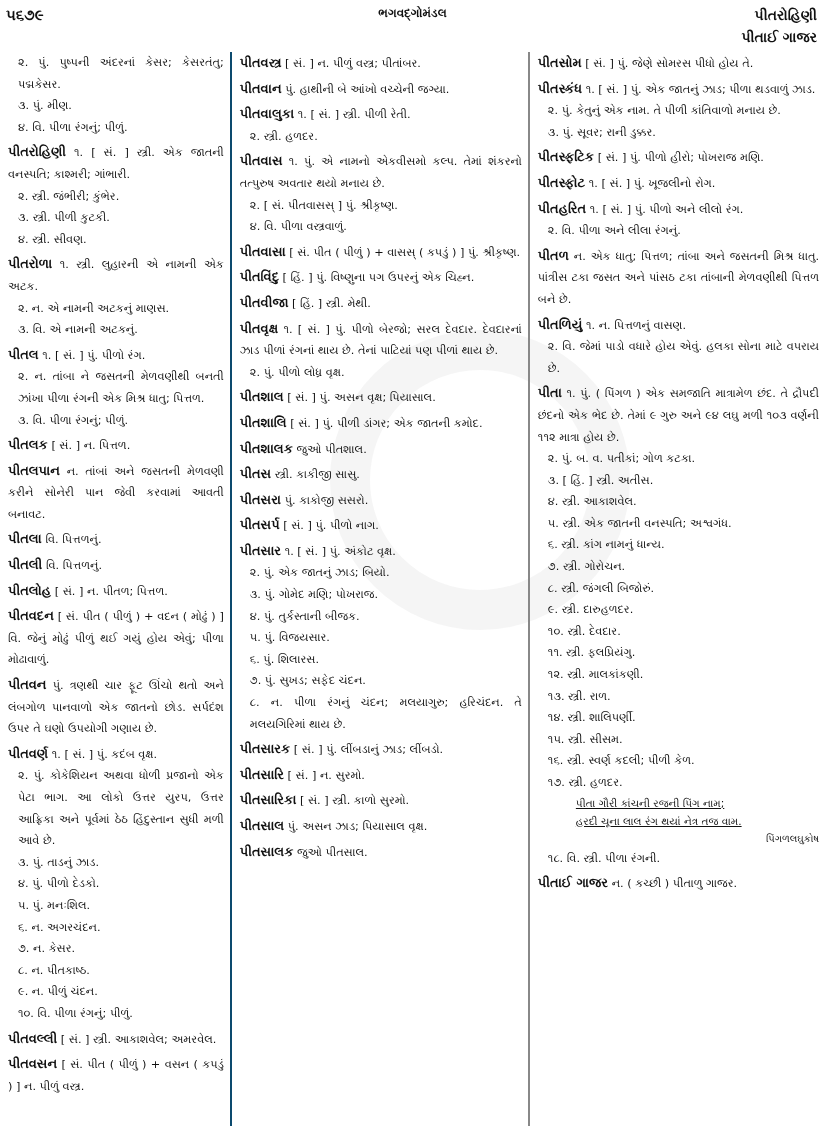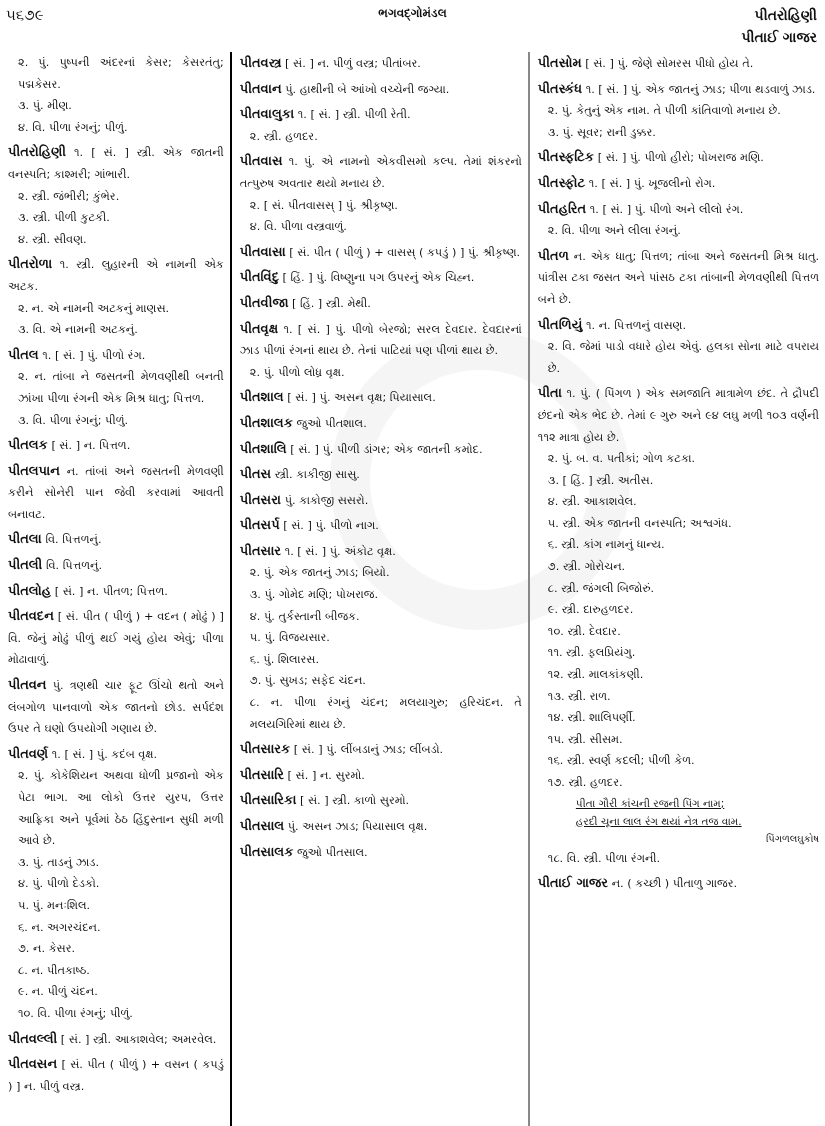--- a/index.html
+++ b/index.html
@@ -1,24 +1,24 @@
 <!DOCTYPE html>
 <html><head>
 <meta charset="utf-8">
 <style>
   html, body { margin:0; padding:0; background:#ffffff; }
   body { width:825px; height:1126px; overflow:hidden; position:relative;
          font-family:"DejaVu Sans", sans-serif; color:#111; }
   .header { position:absolute; top:0; left:0; width:825px; height:48px; }
-  .page-no { position:absolute; left:6px; top:6px; font-size:15px; font-weight:normal; }
+  .page-no { position:absolute; left:6px; top:6px; font-size:15px; font-weight:bold; }
   .running-title { position:absolute; left:0; right:0; top:6px; text-align:center; font-size:12px; font-weight:bold; }
   .guide { position:absolute; right:8px; top:4px; text-align:right; font-size:14px; font-weight:bold; line-height:22px; }
   .cols { position:absolute; top:52px; left:0; width:825px; height:1074px; display:flex; }
   .col { box-sizing:border-box; padding:0 6px 0 8px; font-size:11.3px; line-height:21.6px; overflow:hidden; }
-  .col1 { width:254px; border-right:2px solid #000000; }
+  .col1 { width:254px; border-right:2px solid #0c4a6e; }
   .col2 { width:327px; border-right:2px solid #888; }
   .col3 { width:324px; }
   .entry { margin:0 0 3px 0; text-align:justify; }
   .hw { font-weight:bold; font-size:13px; }
   .sense { display:block; padding-left:10px; }
   .verse { display:block; padding-left:38px; font-size:10.5px; line-height:18px;text-decoration:underline; }
   .cite { display:block; text-align:right; font-size:10px; line-height:18px; }
   .watermark { position:absolute; left:330px; top:330px; width:300px; height:300px; border-radius:50%;
                border:40px solid rgba(200,200,200,0.18); box-sizing:border-box; pointer-events:none; }
 </style>
@@ -60,22 +60,22 @@
   <div class="col col2">
       <div class="entry"><span class="hw">પીતવસ્ત્ર</span> <span>[ સં. ] ન. પીળું વસ્ત્ર; પીતાંબર.</span></div>
       <div class="entry"><span class="hw">પીતવાન</span> <span>પું. હાથીની બે આંખો વચ્ચેની જગ્યા.</span></div>
       <div class="entry"><span class="hw">પીતવાલુકા</span> <span>૧. [ સં. ] સ્ત્રી. પીળી રેતી.</span><span class="sense">૨. સ્ત્રી. હળદર.</span></div>
       <div class="entry"><span class="hw">પીતવાસ</span> <span>૧. પું. એ નામનો એકવીસમો કલ્પ. તેમાં શંકરનો તત્પુરુષ અવતાર થયો મનાય છે.</span><span class="sense">૨. [ સં. પીતવાસસ્ ] પું. શ્રીકૃષ્ણ.</span><span class="sense">૪. વિ. પીળા વસ્ત્રવાળું.</span></div>
       <div class="entry"><span class="hw">પીતવાસા</span> <span>[ સં. પીત ( પીળું ) + વાસસ્ ( કપડું ) ] પું. શ્રીકૃષ્ણ.</span></div>
       <div class="entry"><span class="hw">પીતવિંદુ</span> <span>[ હિં. ] પું. વિષ્ણુના પગ ઉપરનું એક ચિહ્ન.</span></div>
       <div class="entry"><span class="hw">પીતવીજા</span> <span>[ હિં. ] સ્ત્રી. મેથી.</span></div>
       <div class="entry"><span class="hw">પીતવૃક્ષ</span> <span>૧. [ સં. ] પું. પીળો બેરજો; સરલ દેવદાર. દેવદારનાં ઝાડ પીળાં રંગનાં થાય છે. તેનાં પાટિયાં પણ પીળાં થાય છે.</span><span class="sense">૨. પું. પીળો લોધ્ર વૃક્ષ.</span></div>
       <div class="entry"><span class="hw">પીતશાલ</span> <span>[ સં. ] પું. અસન વૃક્ષ; પિયાસાલ.</span></div>
+      <div class="entry"><span class="hw">પીતશાલિ</span> <span>[ સં. ] પું. પીળી ડાંગર; એક જાતની કમોદ.</span></div>
       <div class="entry"><span class="hw">પીતશાલક</span> <span>જુઓ પીતશાલ.</span></div>
-      <div class="entry"><span class="hw">પીતશાલિ</span> <span>[ સં. ] પું. પીળી ડાંગર; એક જાતની કમોદ.</span></div>
       <div class="entry"><span class="hw">પીતસ</span> <span>સ્ત્રી. કાકીજી સાસુ.</span></div>
       <div class="entry"><span class="hw">પીતસરા</span> <span>પું. કાકોજી સસરો.</span></div>
       <div class="entry"><span class="hw">પીતસર્પ</span> <span>[ સં. ] પું. પીળો નાગ.</span></div>
       <div class="entry"><span class="hw">પીતસાર</span> <span>૧. [ સં. ] પું. અંકોટ વૃક્ષ.</span><span class="sense">૨. પું. એક જાતનું ઝાડ; બિયો.</span><span class="sense">૩. પું. ગોમેદ મણિ; પોખરાજ.</span><span class="sense">૪. પું. તુર્કસ્તાની બીજક.</span><span class="sense">૫. પું. વિજયસાર.</span><span class="sense">૬. પું. શિલારસ.</span><span class="sense">૭. પું. સુખડ; સફેદ ચંદન.</span><span class="sense">૮. ન. પીળા રંગનું ચંદન; મલયાગુરુ; હરિચંદન. તે મલયગિરિમાં થાય છે.</span></div>
       <div class="entry"><span class="hw">પીતસારક</span> <span>[ સં. ] પું. લીંબડાનું ઝાડ; લીંબડો.</span></div>
       <div class="entry"><span class="hw">પીતસારિ</span> <span>[ સં. ] ન. સુરમો.</span></div>
       <div class="entry"><span class="hw">પીતસારિકા</span> <span>[ સં. ] સ્ત્રી. કાળો સુરમો.</span></div>
       <div class="entry"><span class="hw">પીતસાલ</span> <span>પું. અસન ઝાડ; પિયાસાલ વૃક્ષ.</span></div>
       <div class="entry"><span class="hw">પીતસાલક</span> <span>જુઓ પીતસાલ.</span></div>
     </div>

